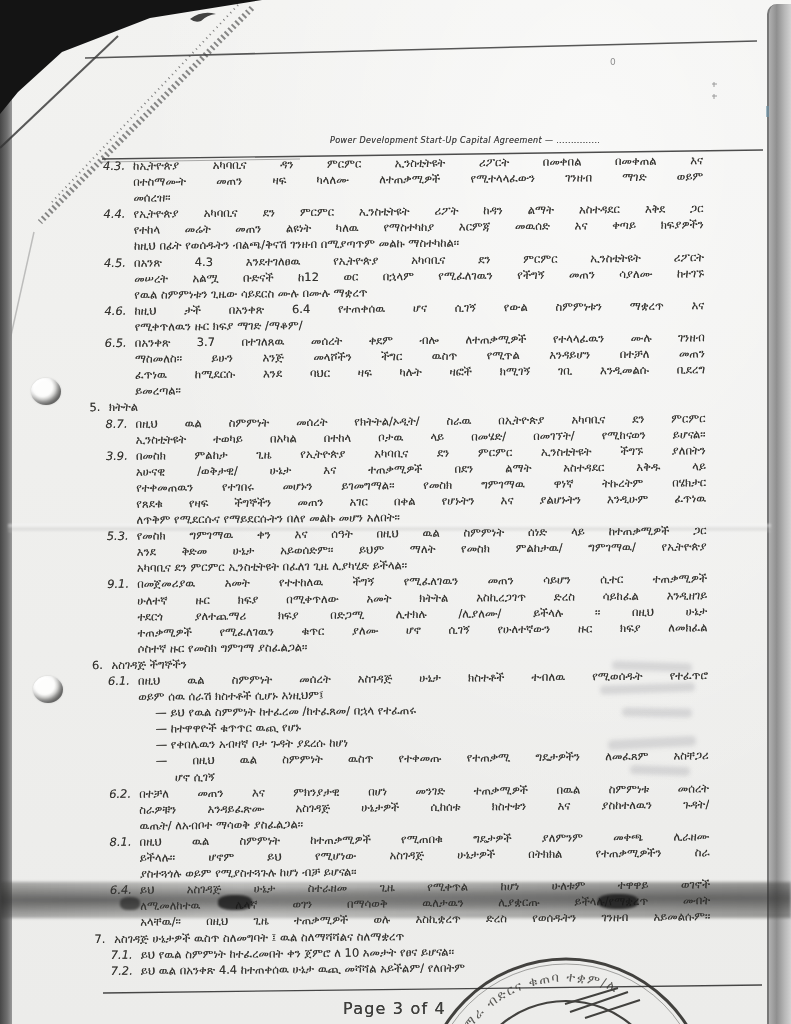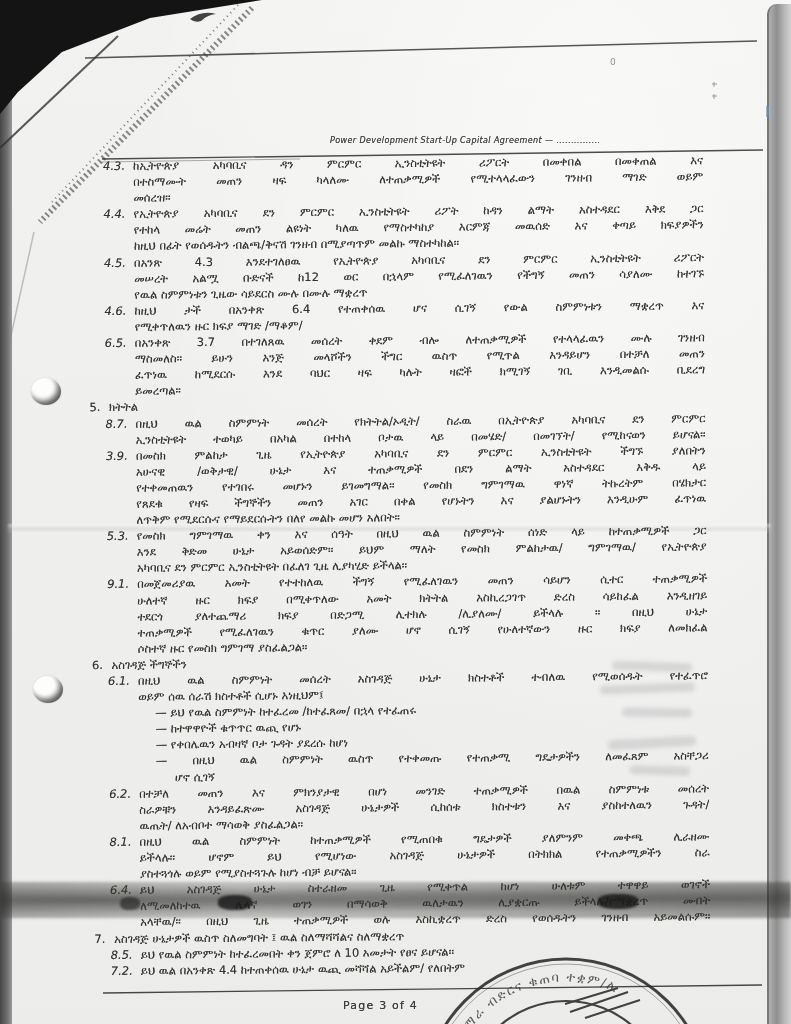--- a/index.html
+++ b/index.html
@@ -67,21 +67,21 @@
     filter:blur(1.5px);}
   .blob{position:absolute;pointer-events:none;border-radius:40%;filter:blur(1px);background:rgba(22,22,22,.8);}
   .blob1{left:218px;top:895px;width:34px;height:15px;}
   .blob2{left:598px;top:894px;width:40px;height:15px;}
   .blob3{left:120px;top:897px;width:20px;height:13px;opacity:.7;}
 
   
   .ghost{position:absolute;background:rgba(110,110,118,.20);filter:blur(2px);border-radius:4px;pointer-events:none;}
 
   
-  .page-footer{position:absolute;left:343px;top:999px;font-size:11px;color:#3e3e3c;
+  .page-footer{position:absolute;left:343px;top:999px;font-size:16px;color:#3e3e3c;
     letter-spacing:1.2px;text-shadow:0 0 .5px #3e3e3c;}
 
   svg.overlay{position:absolute;left:0;top:0;pointer-events:none;}
   .stamp-text{font-size:13px;letter-spacing:1.5px;fill:#33322e;opacity:.9;}
 </style>
 </head>
 <body>
 
 <div class="paper"></div>
 
@@ -218,21 +218,21 @@
     <div class="ln">ለሚመለከተዉ ሌላኛ ወገን በማሳወቅ ዉለታዉን ሊያቋርጡ ይችላሉ/የማቋረጥ መብት</div>
     <div class="ln">አላቸዉ/። በዚህ ጊዜ ተጠቃሚዎች ወሉ እስኪቋረጥ ድረስ የወሰዱትን ገንዘብ አይመልሱም።</div>
   </div>
 
   <div class="sec">
     <span class="snum">7.</span>
     <span>አስገዳጅ ሁኔታዎች ዉስጥ ስለመግባት ፤ ዉል ስለማሻሻልና ስለማቋረጥ</span>
   </div>
 
   <div class="clause">
-    <span class="num">8.5.</span>
+    <span class="num">7.1.</span>
     <div class="ln end">ይህ የዉል ስምምነት ከተፈረመበት ቀን ጀምሮ ለ 10 አመታት የፀና ይሆናል።</div>
   </div>
 
   <div class="clause">
     <span class="num">7.2.</span>
     <div class="ln end">ይህ ዉል በአንቀጽ 4.4 ከተጠቀሰዉ ሁኔታ ዉጪ መሻሻል አይችልም/ የለበትም</div>
   </div>
 
 </div>
 

